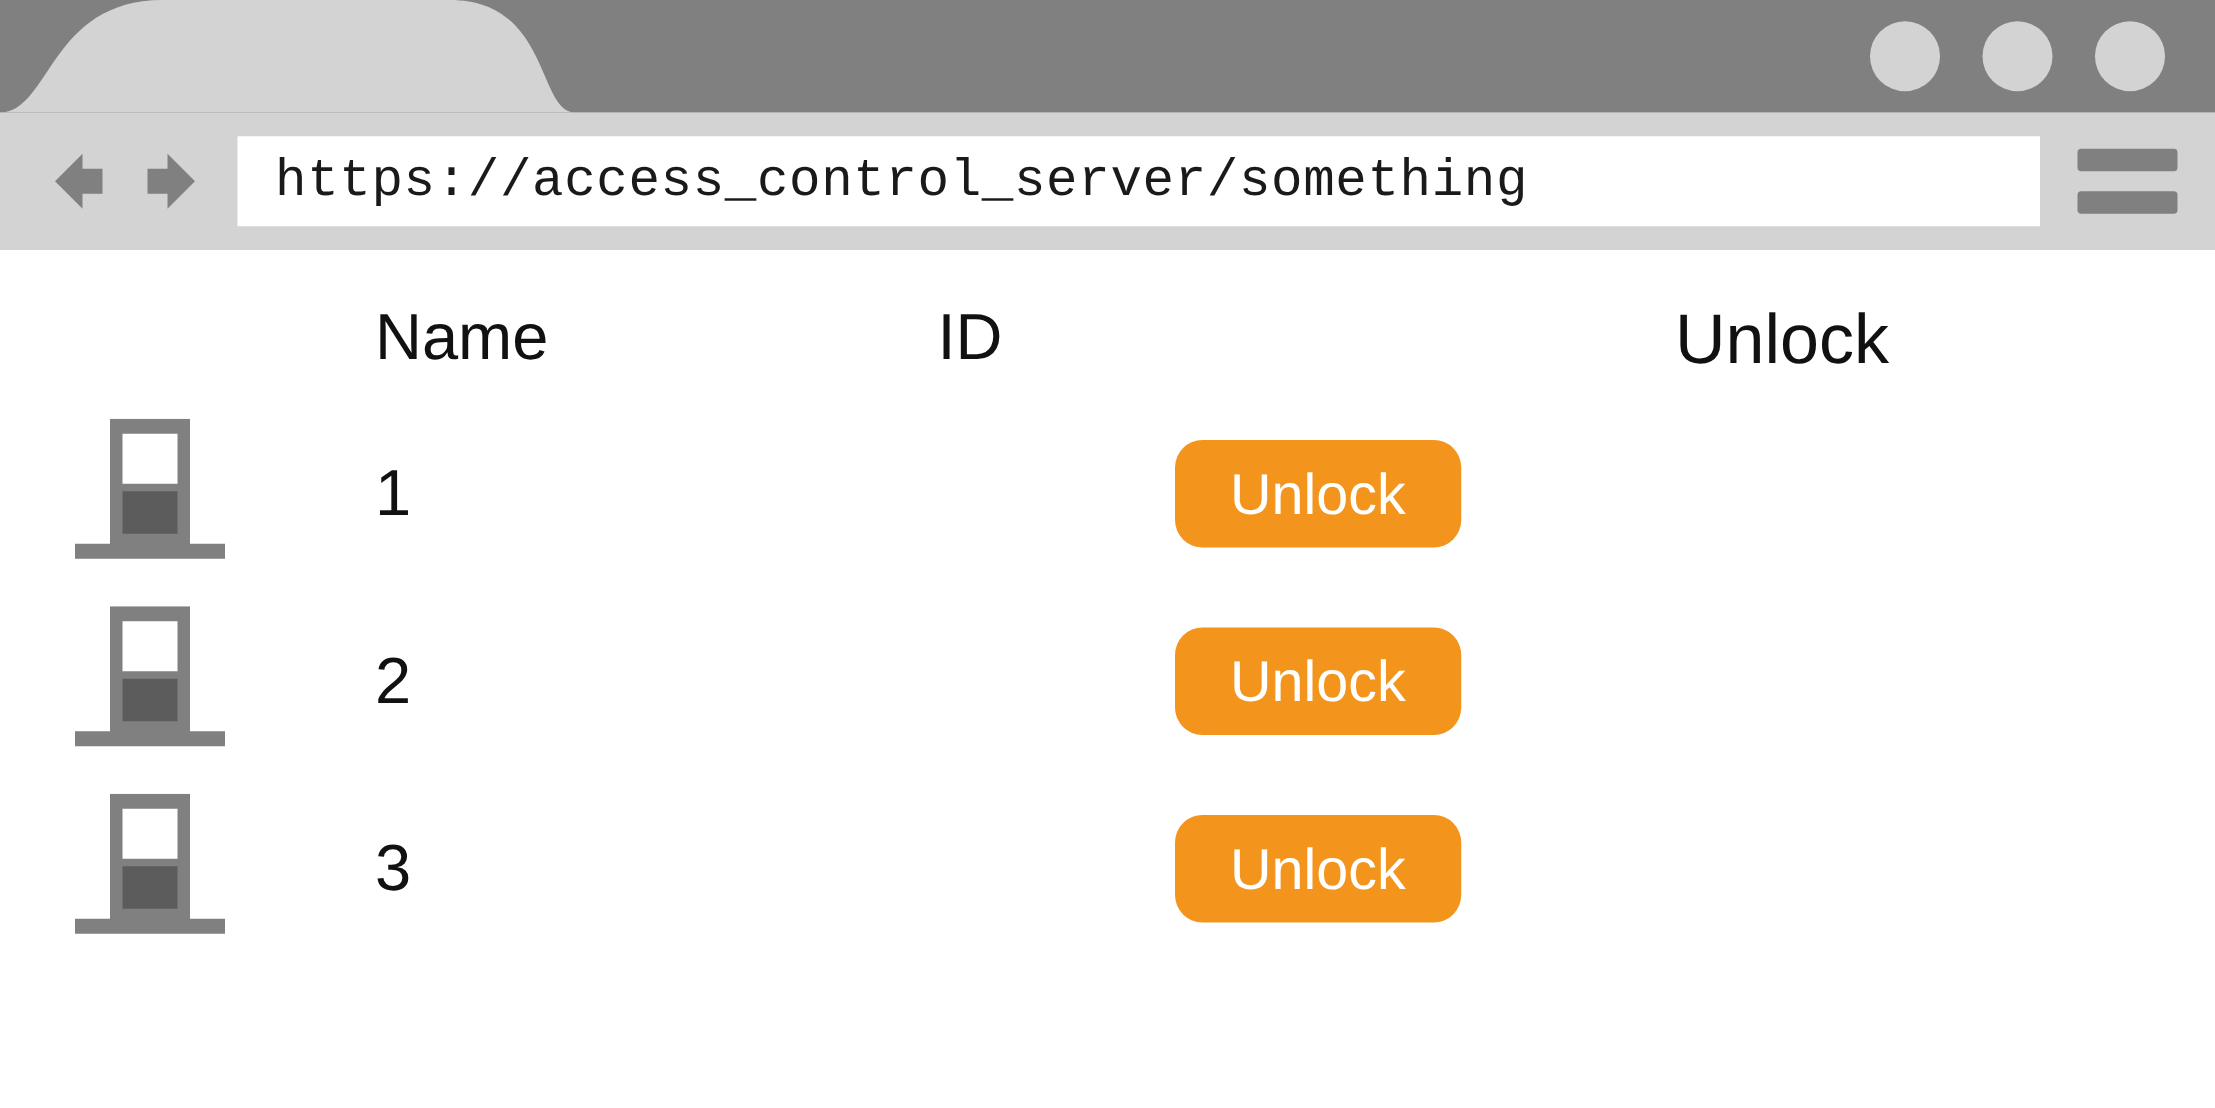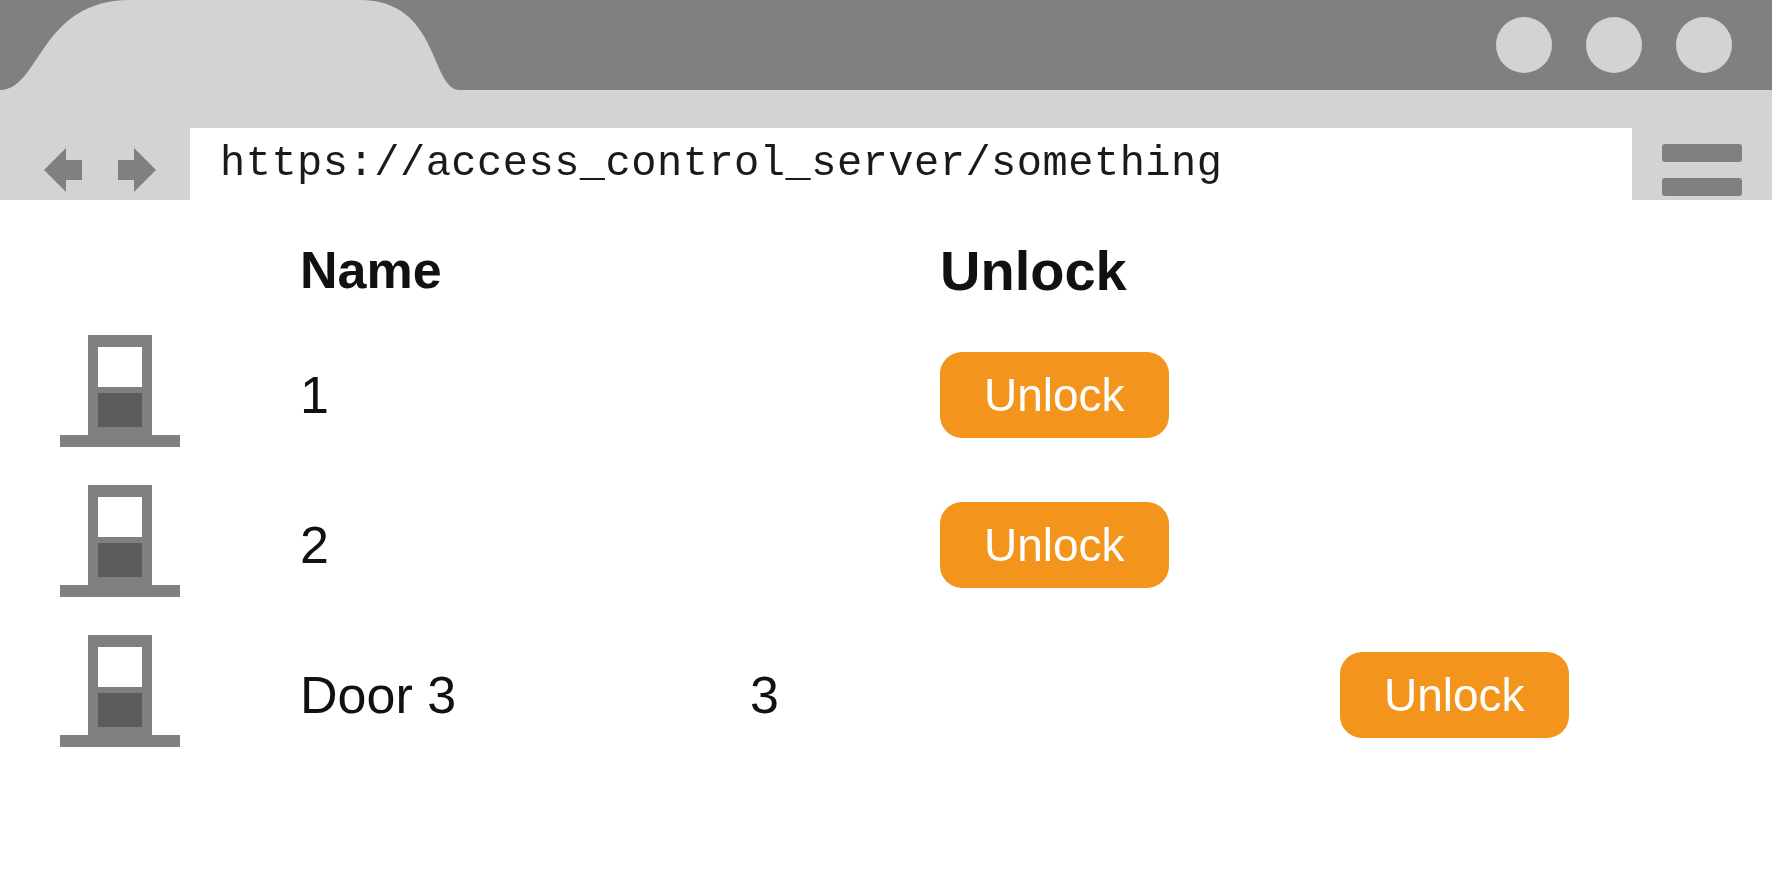--- a/index.html
+++ b/index.html
@@ -31,21 +31,21 @@
     width: 56px;
     height: 56px;
     background: #d3d3d3;
     border-radius: 50%;
   }
 
   .addr-bar {
     height: 110px;
     background: #d3d3d3;
     display: flex;
-    align-items: flex-end;
+    align-items: center;
     padding: 0 30px 0 30px;
     gap: 20px;
   }
   .nav-arrow {
     width: 60px;
     height: 60px;
     display: flex;
     align-items: center;
     justify-content: center;
     cursor: pointer;
@@ -86,21 +86,20 @@
   .row {
     display: grid;
     grid-template-columns: 260px 450px 400px 1fr;
     align-items: center;
     height: 150px;
   }
   .header-row {
     height: 100px;
     font-size: 56px;
     color: #111;
-    font-weight: bold;
   }
   .header-row .cell-unlock { justify-self: start; padding-left: 190px; }
   .cell-icon { display:flex; align-items:center; justify-content:flex-start; padding-left:10px; }
   .cell-name, .cell-id { font-size: 52px; color: #111; }
   .cell-unlock { display:flex; align-items:center; }
 
   .door-icon { width: 140px; height: 120px; }
 
   .unlock-btn {
     background: #f3951d;
@@ -143,20 +142,21 @@
     <div class="hamburger-bar"></div>
     <div class="hamburger-bar"></div>
   </div>
 </div>
 
 <div class="content">
 
   <div class="row header-row">
     <div class="cell-icon"></div>
     <div class="cell-name">Name</div>
+    <div class="cell-id">ID</div>
     <div class="cell-unlock">Unlock</div>
   </div>
 
   <div class="row">
     <div class="cell-icon">
       <svg class="door-icon" viewBox="0 0 140 120">
         <rect x="10" y="100" width="120" height="12" fill="#808080"></rect>
         <rect x="38" y="0" width="64" height="104" fill="#808080"></rect>
         <rect x="48" y="12" width="44" height="40" fill="#ffffff"></rect>
         <rect x="48" y="58" width="44" height="34" fill="#5c5c5c"></rect>
@@ -185,20 +185,19 @@
 
   <div class="row">
     <div class="cell-icon">
       <svg class="door-icon" viewBox="0 0 140 120">
         <rect x="10" y="100" width="120" height="12" fill="#808080"></rect>
         <rect x="38" y="0" width="64" height="104" fill="#808080"></rect>
         <rect x="48" y="12" width="44" height="40" fill="#ffffff"></rect>
         <rect x="48" y="58" width="44" height="34" fill="#5c5c5c"></rect>
       </svg>
     </div>
-    <div class="cell-name">Door 3</div>
     <div class="cell-id">3</div>
     <div class="cell-unlock">
       <button class="unlock-btn">Unlock</button>
     </div>
   </div>
 
 </div>
 
 </body></html>

